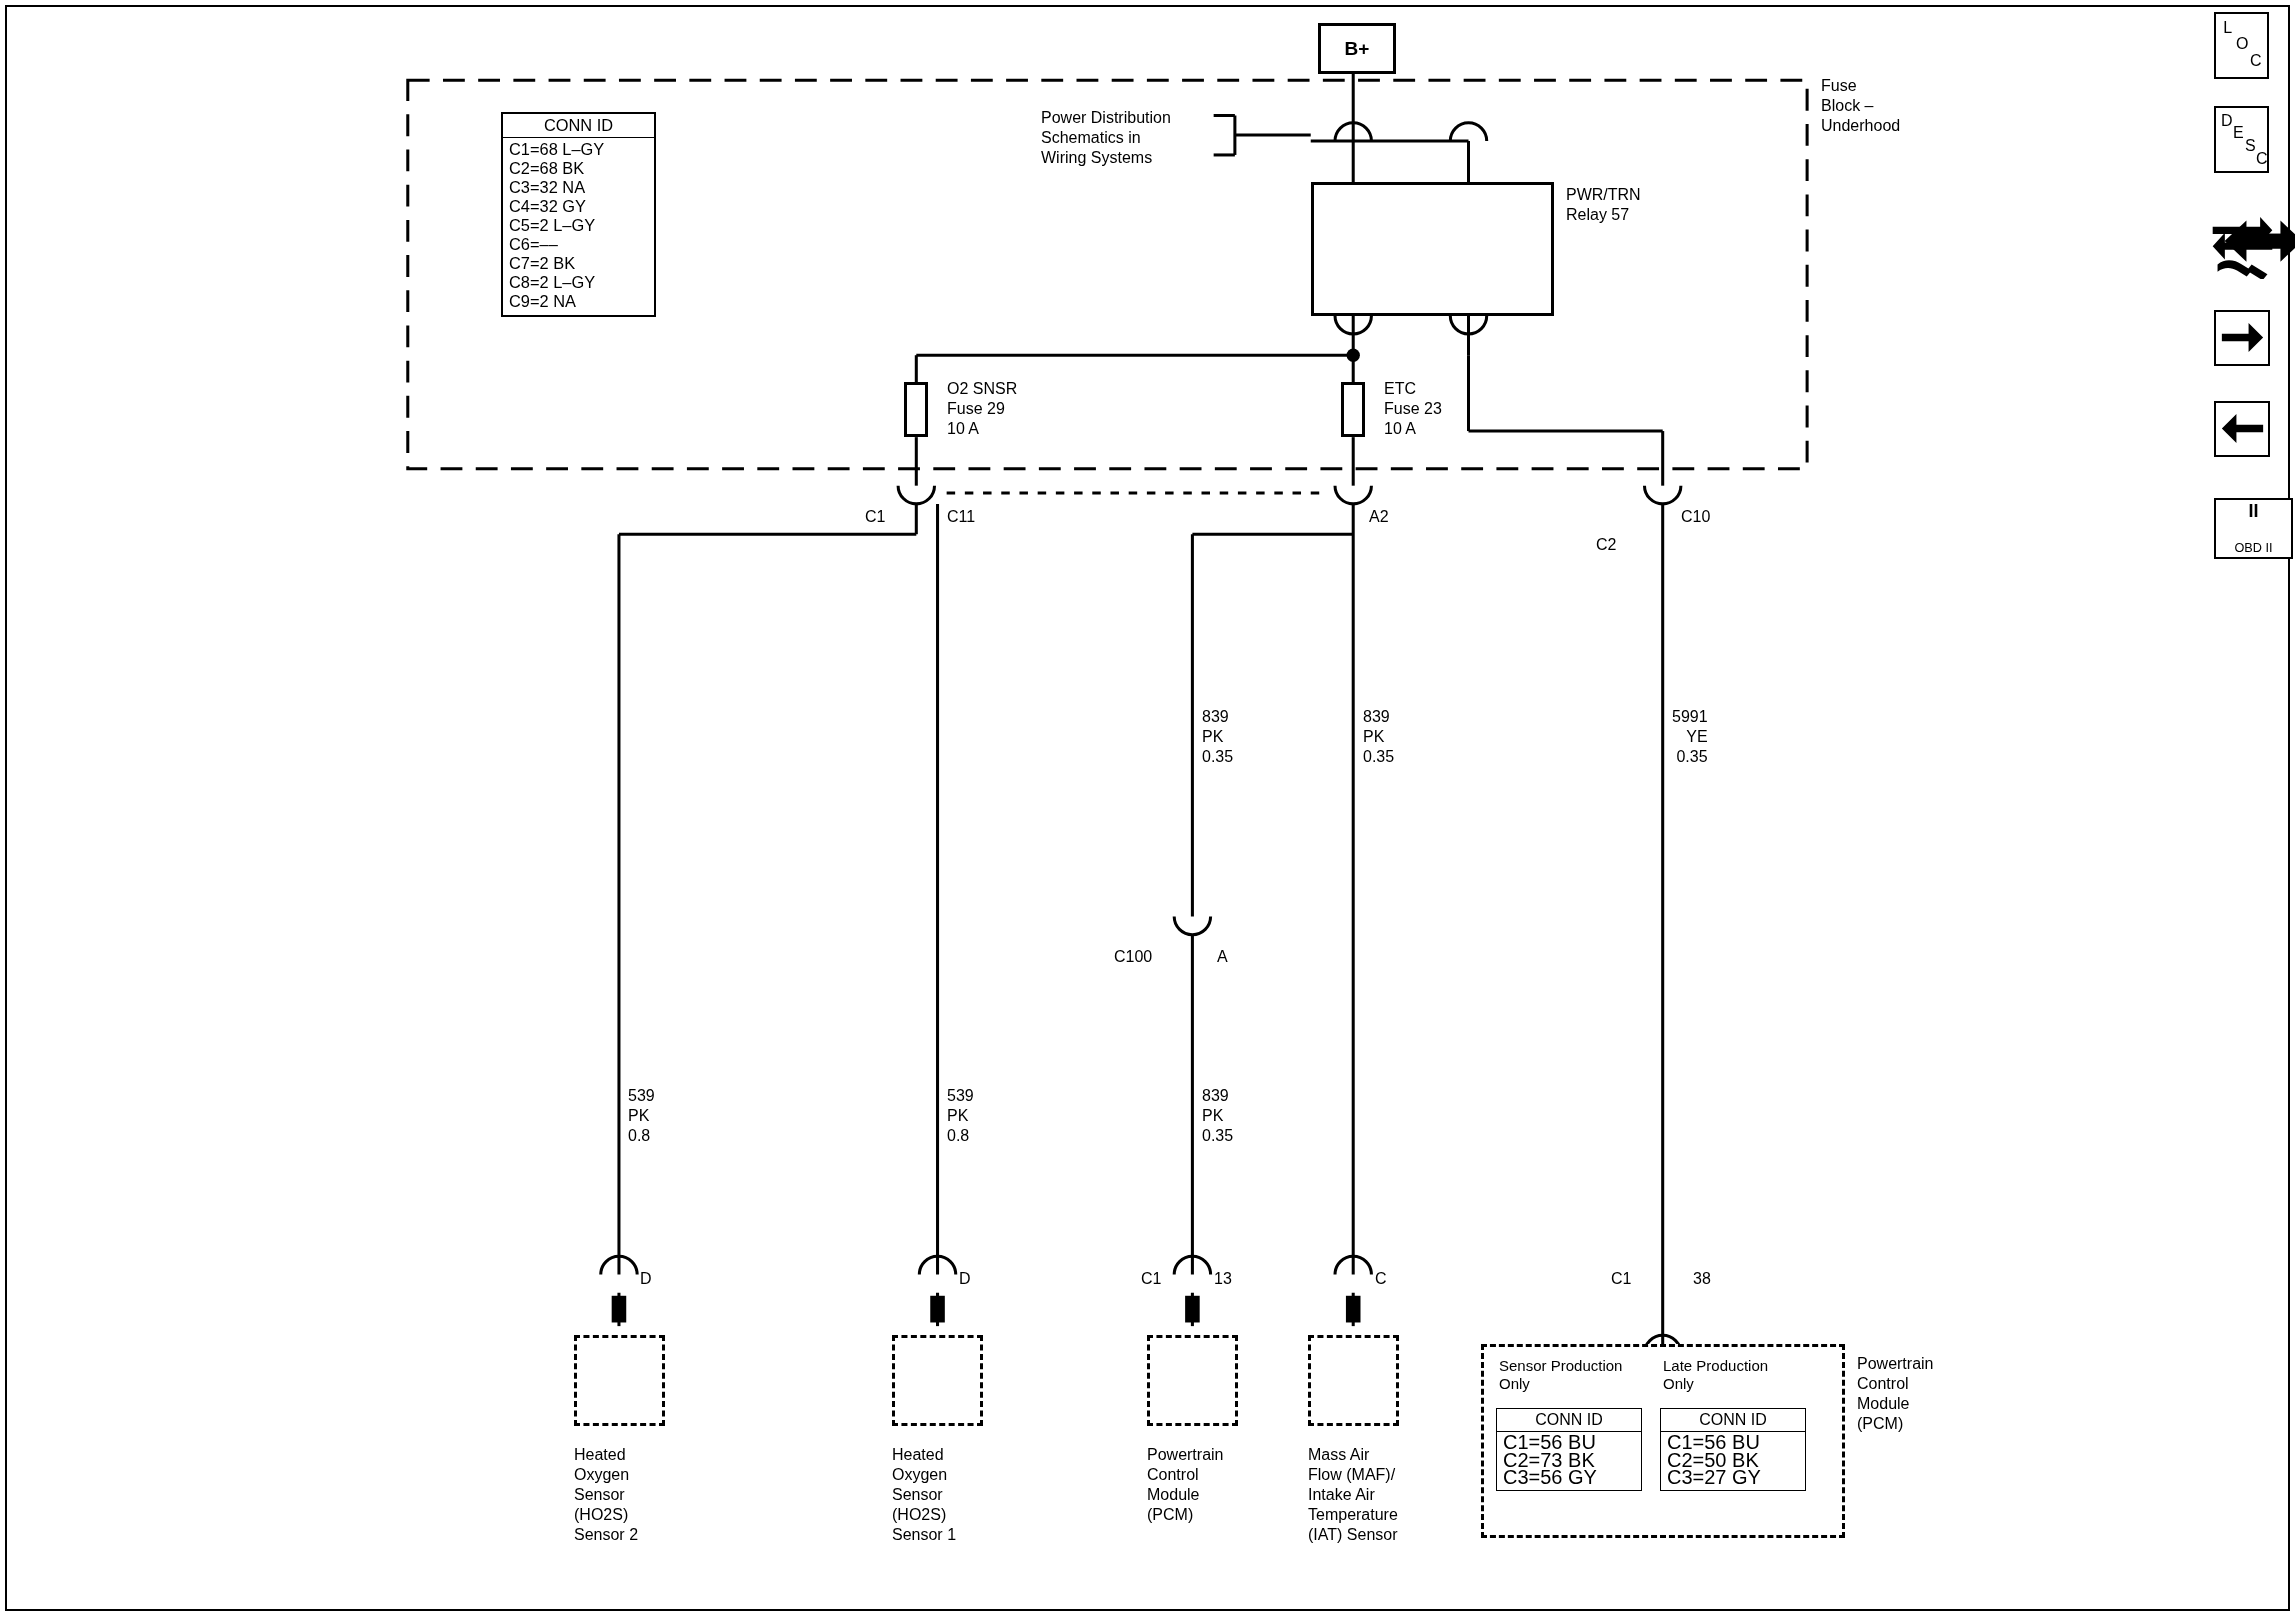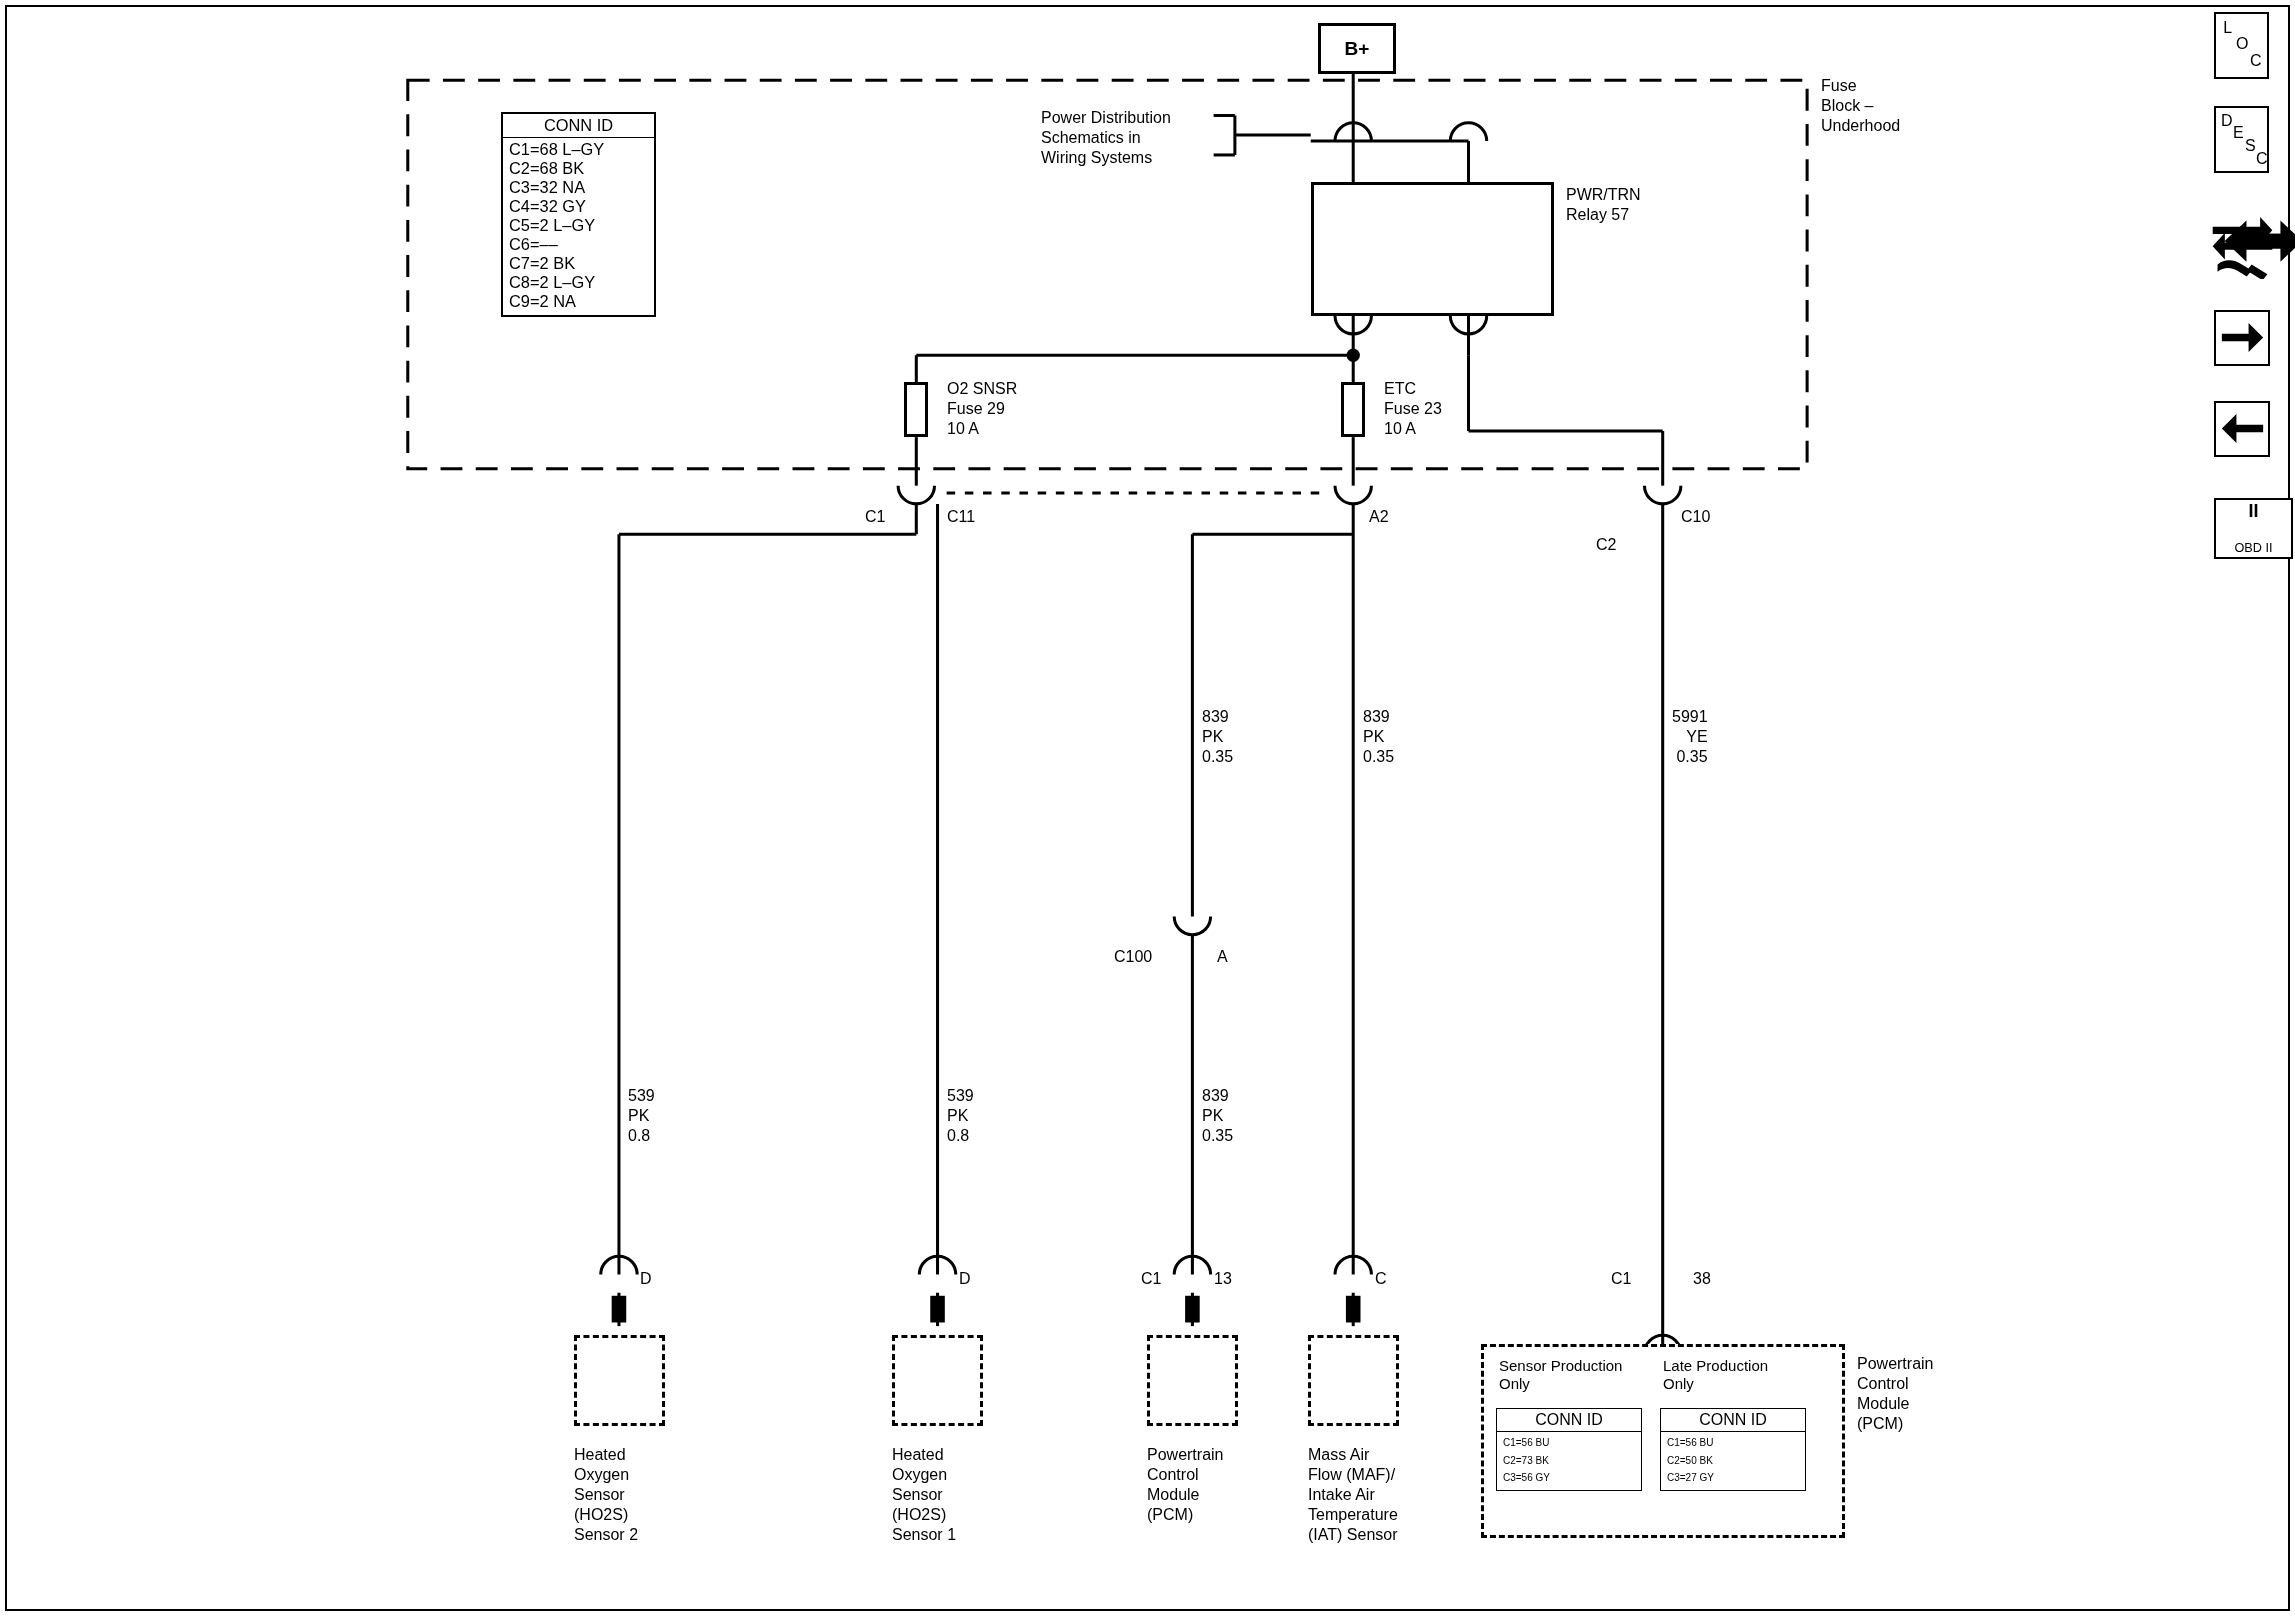--- a/index.html
+++ b/index.html
@@ -65,21 +65,21 @@
     border-bottom: 1.8px solid #000;
   }
   .connid .rows {
     padding: 1.8px 4.9px 3.6px 6px;
     font-size: 16.4px;
     line-height: 19px;
     white-space: pre;
   }
   .connid.thin { border-width: 1.8px; }
   .connid.thin .hdr { font-size: 16px; border-bottom: 1.2px solid #000; }
-  .connid.thin .rows { font-size: 10px; line-height: 17.6px; }
+  .connid.thin .rows { font-size: 20px; line-height: 17.6px; }
 
   
   .relay-box {
     position: absolute;
     border: 3px solid #000;
     background: #fff;
     box-sizing: border-box;
   }
   
   .fuse {

